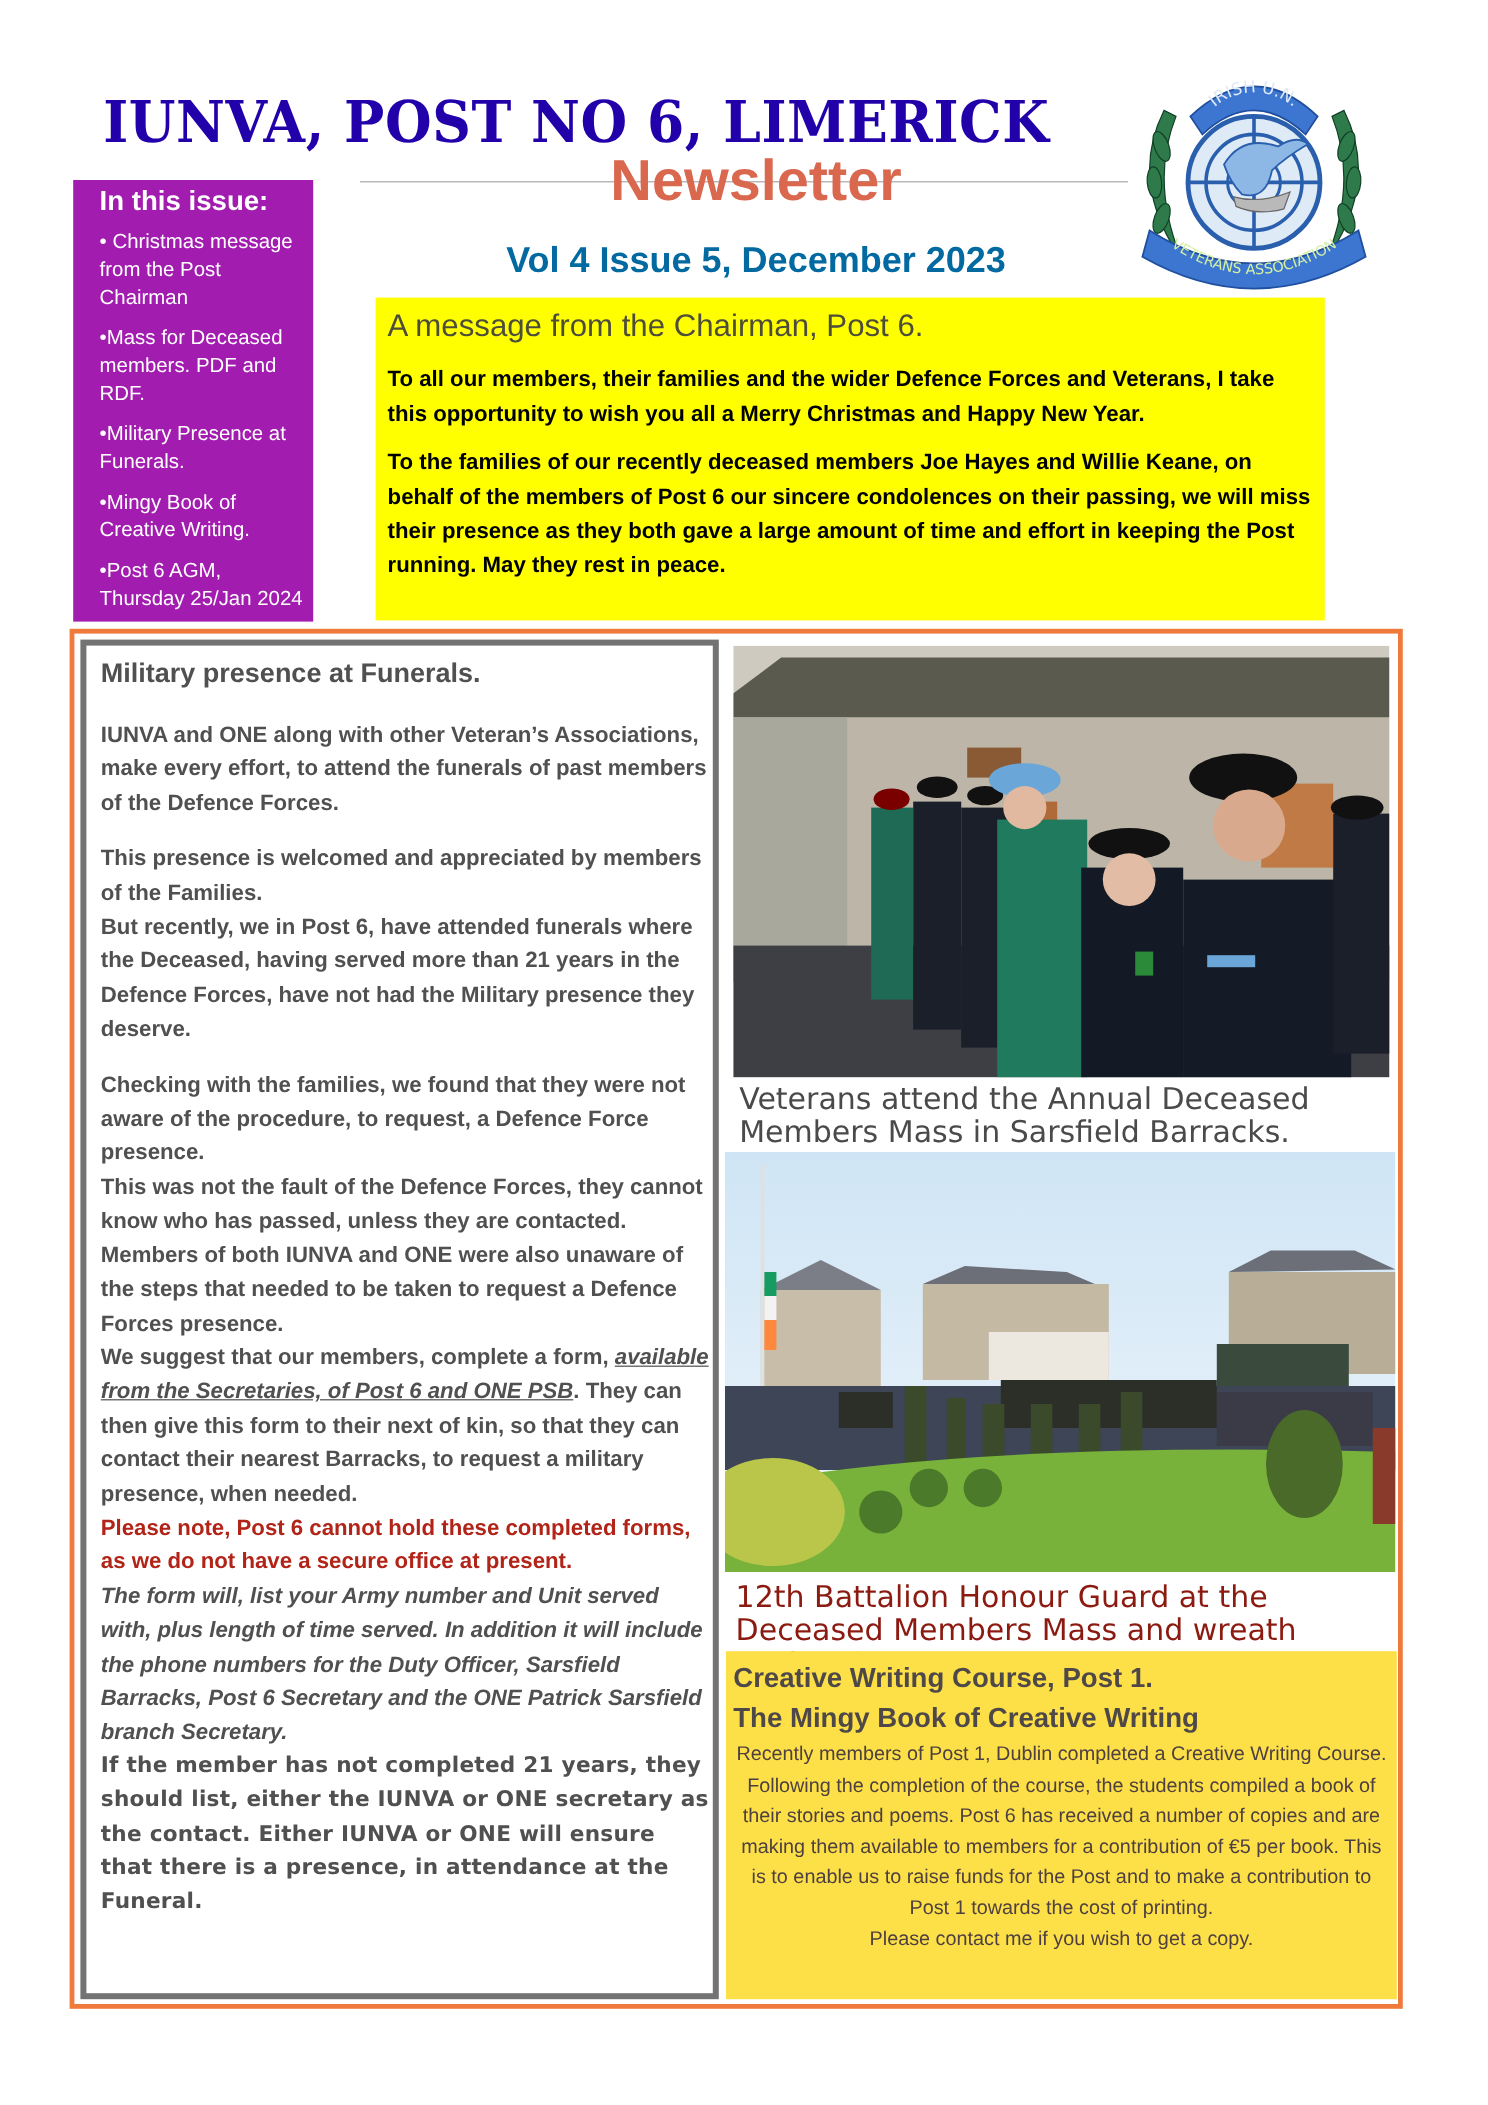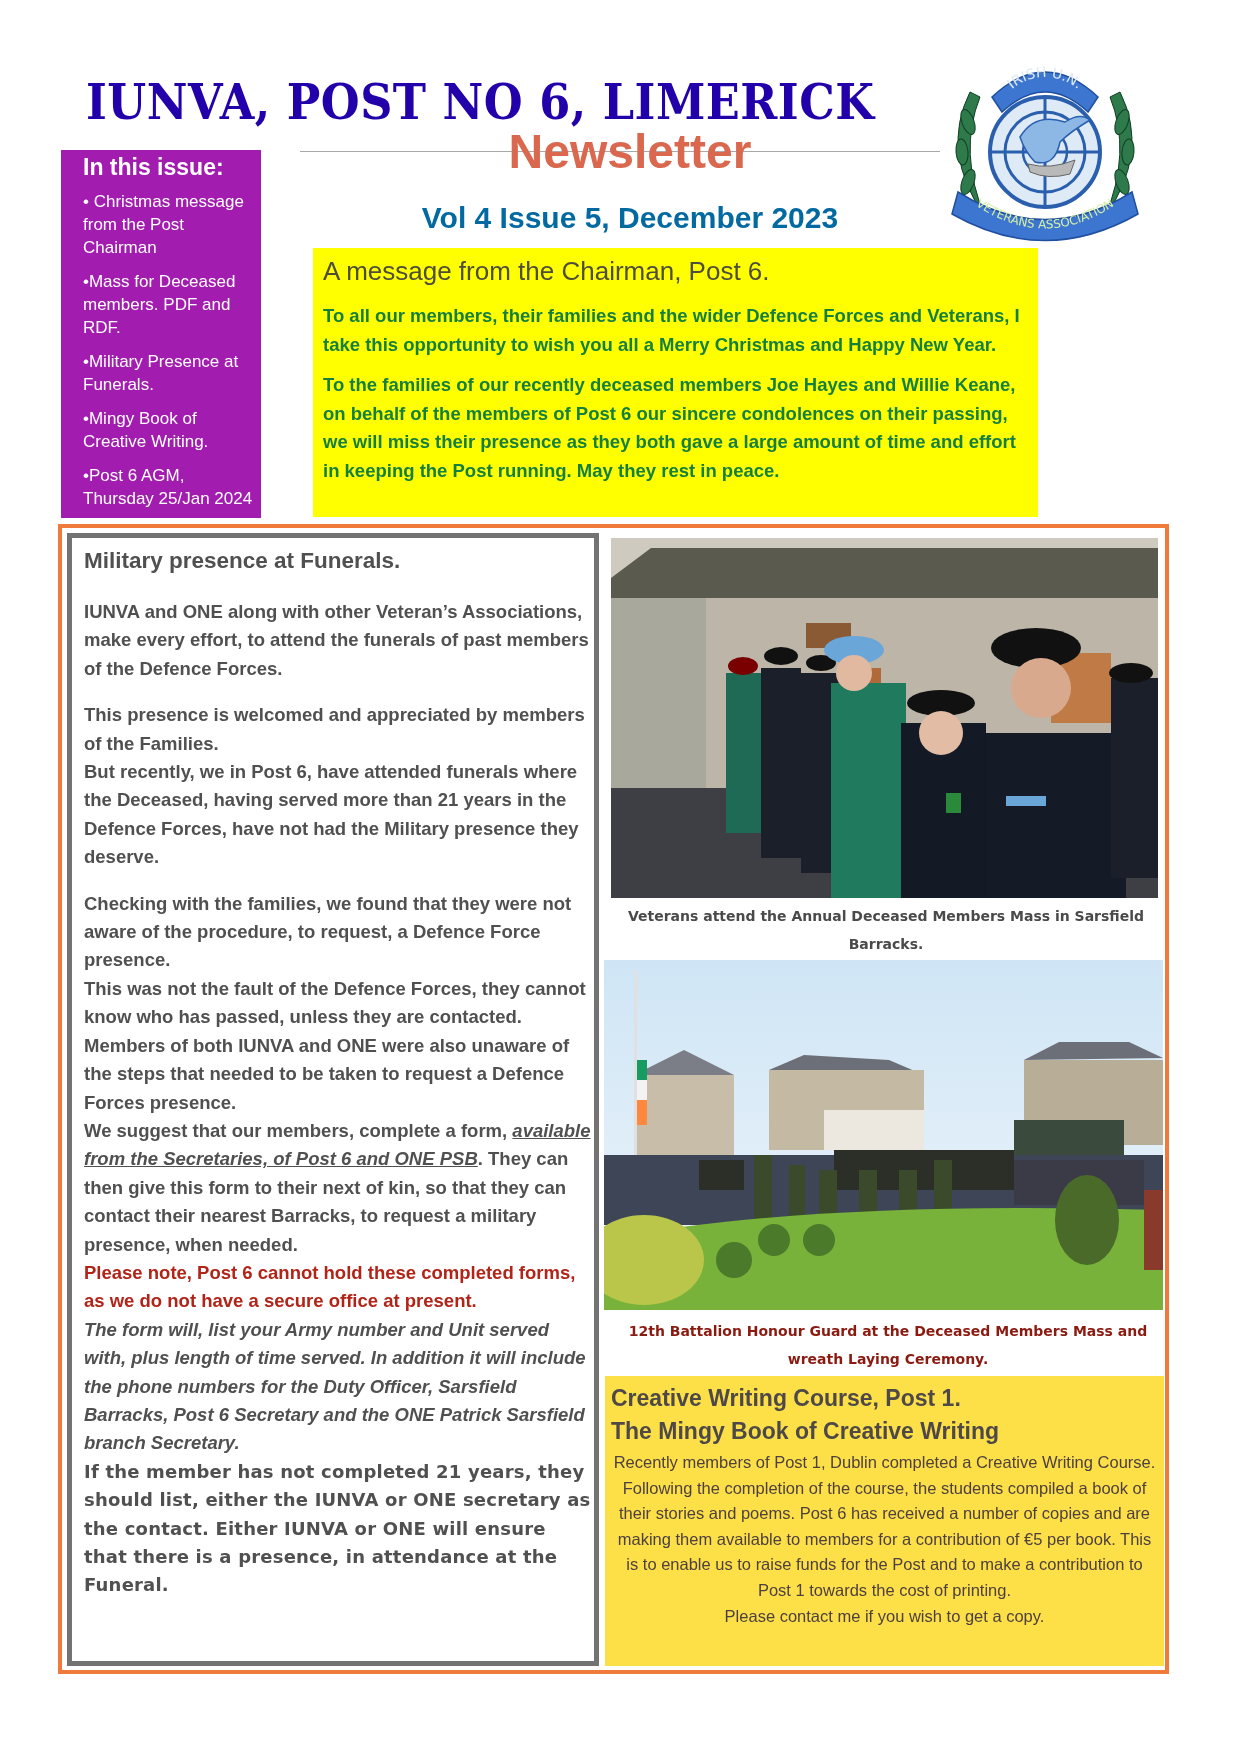--- a/index.html
+++ b/index.html
@@ -32,25 +32,25 @@
   
   #sidebar {
     left: 61px; top: 150px; width: 200px; height: 368px; background: #a21caf;
     color: #ffffff; box-sizing: border-box; padding: 2px 0 0 22px;
   }
   #sidebar-title { font-weight: bold; font-size: 23px; line-height: 30px; margin-bottom: 8px; }
   .toc-item { font-size: 17px; line-height: 23px; margin-bottom: 11px; padding-right: 4px; }
 
   
   #chair {
-    left: 313px; top: 248px; width: 725px; height: 269px; background: #ffff00;
+    left: 313px; top: 248px; width: 791px; height: 269px; background: #ffff00;
     box-sizing: border-box; padding: 6px 10px 0 10px; color: #4d4d3a;
   }
   #chair-title { font-size: 26px; line-height: 34px; margin-bottom: 14px; color: #4d4d3a; }
-  .chair-p { font-size: 18.5px; font-weight: bold; line-height: 28.5px; margin-bottom: 12px; color: #15803d; }
+  .chair-p { font-size: 18.5px; font-weight: bold; line-height: 28.5px; margin-bottom: 12px; color: #000000; }
 
   
   #frame {
     left: 58px; top: 524px; width: 1111px; height: 1150px;
     box-sizing: border-box; border: 4px solid #ef7a3c;
   }
 
   
   #funerals {
     left: 67px; top: 533px; width: 532px; height: 1133px; box-sizing: border-box;
@@ -61,21 +61,21 @@
   .gap { height: 18px; }
   .u-ital { font-style: italic; text-decoration: underline; }
   .red { color: #b22418; }
   .ital { font-style: italic; }
   .heavy { font-family: "DejaVu Sans", sans-serif; font-weight: bold; font-size: 18px; letter-spacing: 0.2px; }
 
   
   #photo1 { left: 611px; top: 538px; width: 547px; height: 360px; overflow: hidden; }
   #photo2 { left: 604px; top: 960px; width: 559px; height: 350px; overflow: hidden; }
   .caption {
-    font-family: "DejaVu Sans", sans-serif; font-weight: bold; font-size: 14px; line-height: 28px; text-align: center;
+    font-family: "DejaVu Sans", sans-serif; font-weight: normal; font-size: 25px; line-height: 28px;
   }
   #cap1 { left: 616px; top: 902px; width: 540px; color: #4a4a4a; }
   #cap2 { left: 613px; top: 1317px; width: 550px; color: #8b1a10; }
 
   
   #creative {
     left: 605px; top: 1376px; width: 559px; height: 290px; background: #fde047;
     box-sizing: border-box; padding: 6px 6px 0 6px; color: #4e4040;
   }
   .cw-title { font-size: 23px; font-weight: bold; line-height: 33px; color: #4e4848; }

